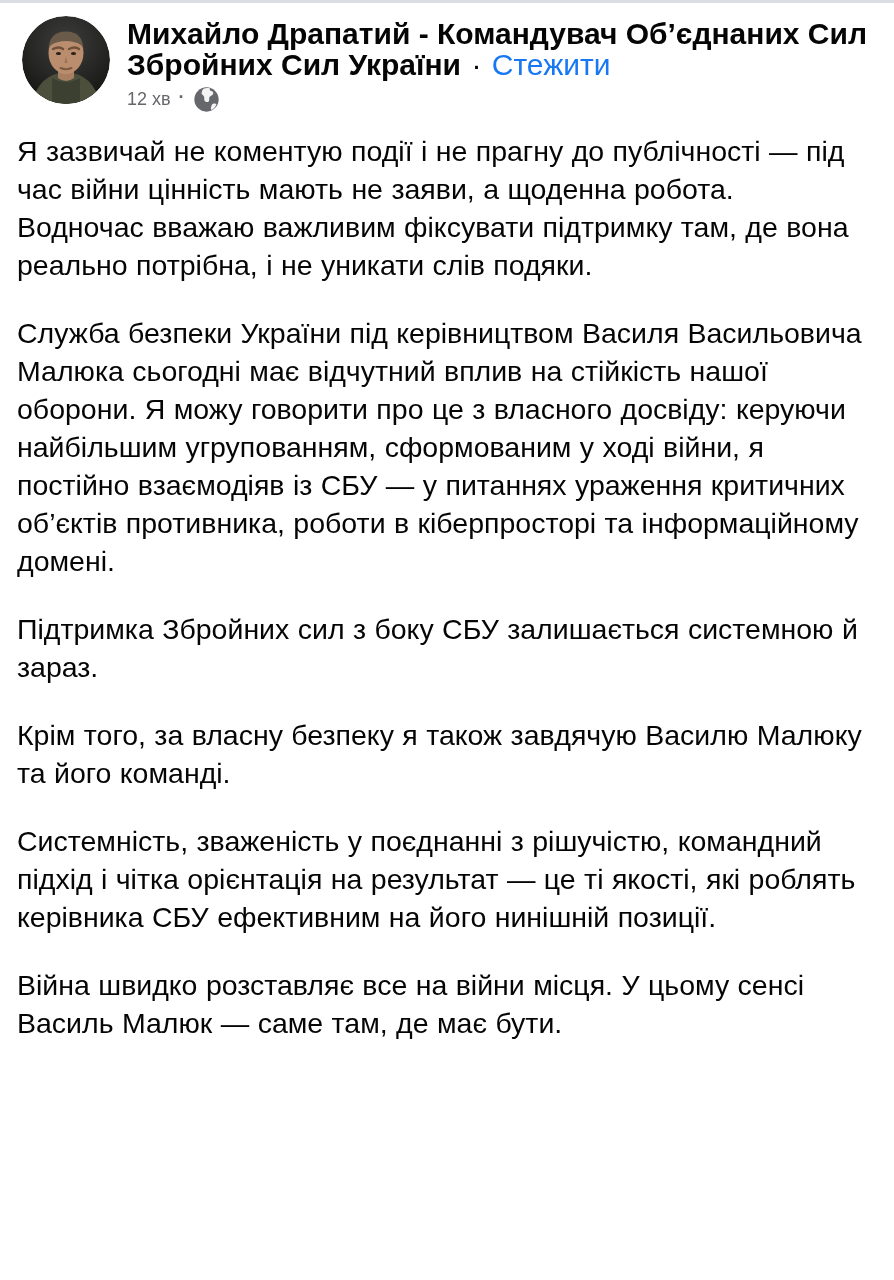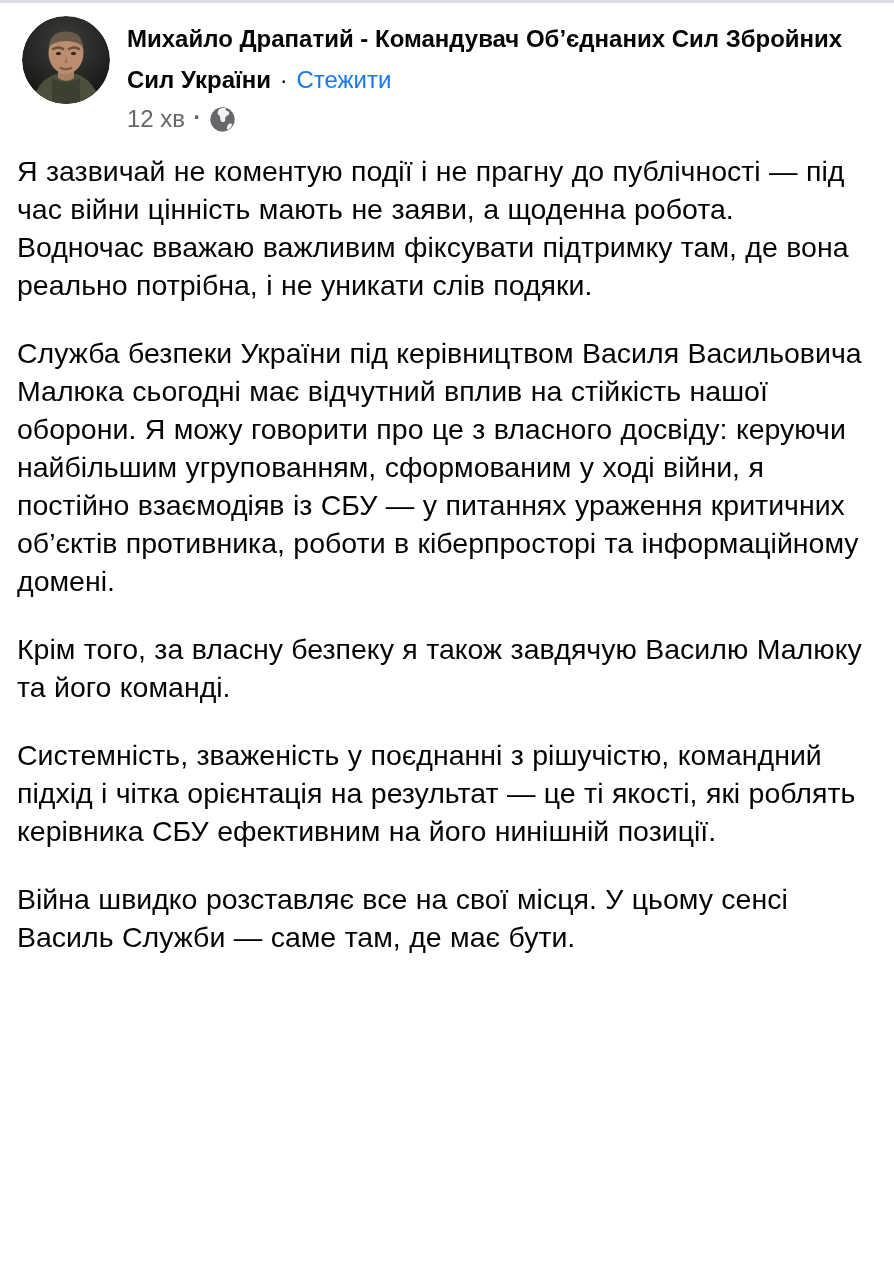--- a/index.html
+++ b/index.html
@@ -43,22 +43,22 @@
     overflow: hidden;
     cursor: pointer;
   }
   .avatar-wrap svg { display: block; width: 88px; height: 88px; }
   .header-text {
     flex: 1 1 auto;
     min-width: 0;
     padding-top: 2px;
   }
   .name-line {
-    font-size: 24px;
-    line-height: 41px;
+    font-size: 30px;
+    line-height: 31px;
     font-weight: 700;
     color: #050505;
     letter-spacing: 0px;
   }
   .page-name-link {
     color: #050505;
     text-decoration: none;
     cursor: pointer;
   }
   .name-sep {
@@ -70,21 +70,21 @@
     color: #1877F2;
     font-weight: 500;
     text-decoration: none;
     cursor: pointer;
   }
   .meta-line {
     display: flex;
     align-items: center;
     gap: 8px;
     margin-top: 4px;
-    font-size: 24px;
+    font-size: 18px;
     line-height: 30px;
     font-weight: 400;
     color: #65676B;
   }
   .meta-timestamp { cursor: pointer; }
   .meta-dot {
     font-weight: 700;
     transform: translateY(-2px);
   }
   .globe-icon-wrap { display: inline-flex; align-items: center; }
@@ -164,19 +164,20 @@
               <path fill="#ffffff" d="M11.6 10.6c.8-.4 1.7-.3 2.3.1-.4 1.5-1.4 2.8-2.8 3.5-.5-.4-.7-1-.4-1.6.2-.6.3-1.6.9-2z" opacity="0.92"></path>
             </svg>
           </span>
         </div>
       </div>
     </div>
 
     <div class="post-body">
         <p>Я зазвичай не коментую події і не прагну до публічності — під час війни цінність мають не заяви, а щоденна робота. Водночас вважаю важливим фіксувати підтримку там, де вона реально потрібна, і не уникати слів подяки.</p>
         <p>Служба безпеки України під керівництвом Василя Васильовича Малюка сьогодні має відчутний вплив на стійкість нашої оборони. Я можу говорити про це з власного досвіду: керуючи найбільшим угрупованням, сформованим у ході війни, я постійно взаємодіяв із СБУ — у питаннях ураження критичних об’єктів противника, роботи в кіберпросторі та інформаційному домені.</p>
+        <p>Підтримка Збройних сил з боку СБУ залишається системною й зараз.</p>
         <p>Крім того, за власну безпеку я також завдячую Василю Малюку та його команді.</p>
         <p>Системність, зваженість у поєднанні з рішучістю, командний підхід і чітка орієнтація на результат — це ті якості, які роблять керівника СБУ ефективним на його нинішній позиції.</p>
-        <p>Війна швидко розставляє все на свої місця. У цьому сенсі Василь Служби — саме там, де має бути.</p>
+        <p>Війна швидко розставляє все на війни місця. У цьому сенсі Василь Малюк — саме там, де має бути.</p>
       </div>
 
   </div>
 </div>
 
 </body></html>

